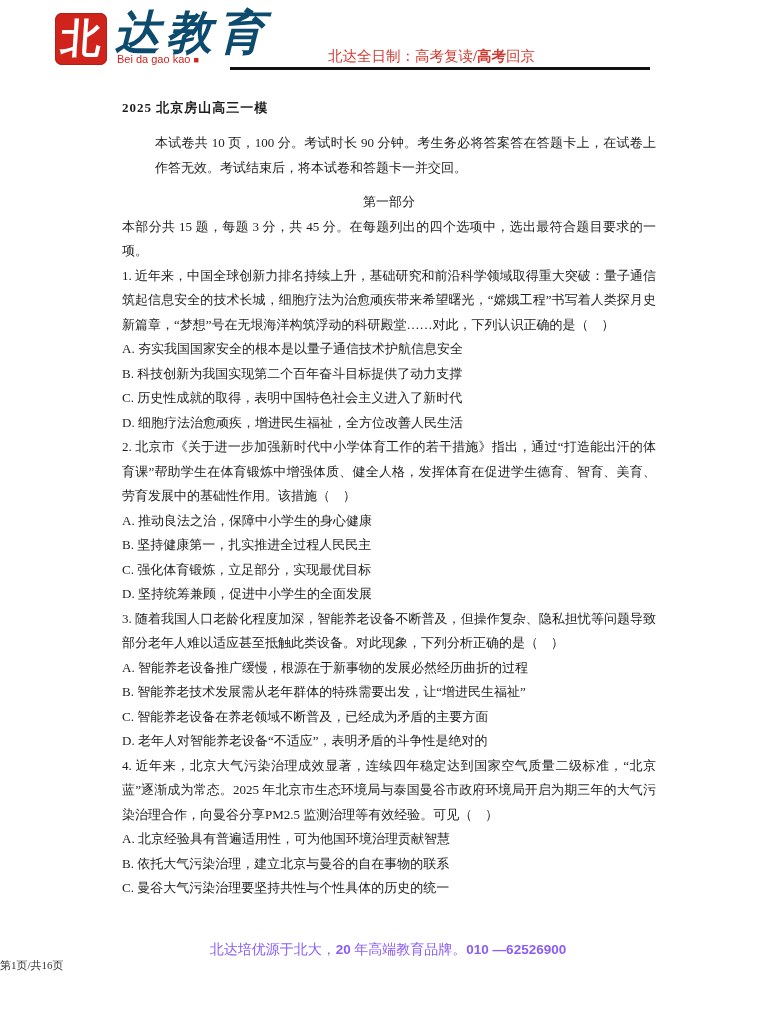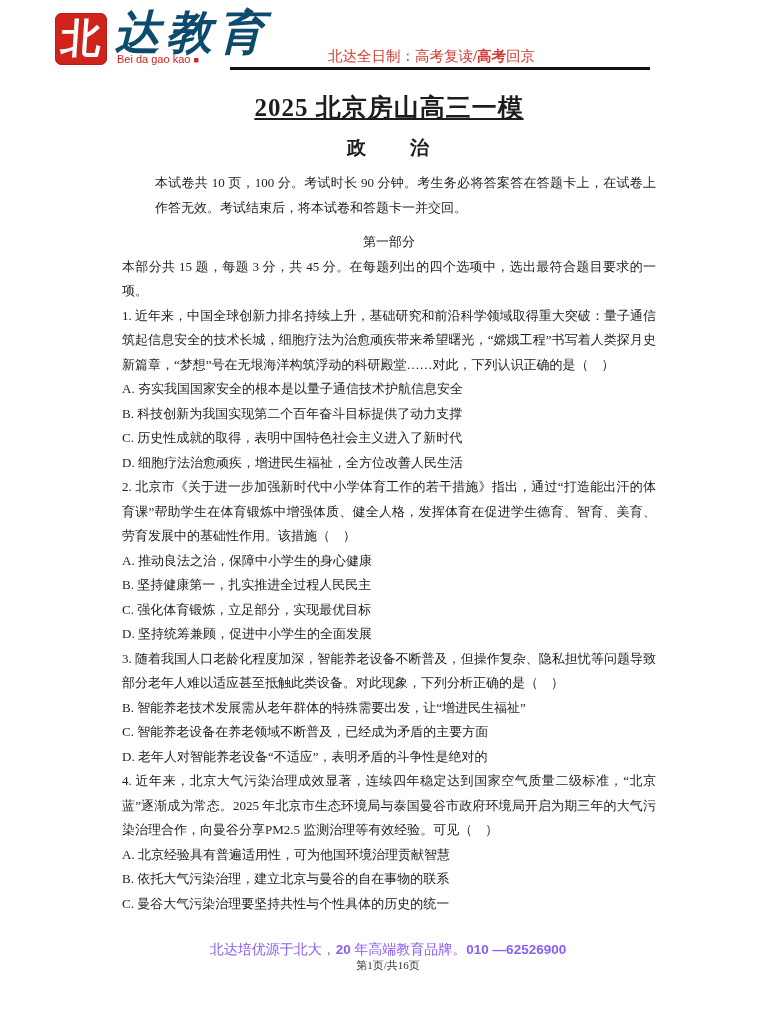--- a/index.html
+++ b/index.html
@@ -59,22 +59,22 @@
 
   
   .content {
     position: absolute; left: 122px; top: 94px;
     width: 534px;
     font-size: 13px;
     line-height: 24.5px;
     text-align: justify;
   }
   .exam-title {
-    text-align: center; font-size: 25px; font-weight: bold;
-    line-height: 28px; letter-spacing: 1px; text-decoration: underline;
+    text-align: left; font-size: 13px; font-weight: bold;
+    line-height: 28px; letter-spacing: 1px;
   }
   .exam-subject {
     text-align: center; font-size: 19px; font-weight: bold;
     line-height: 28px; margin-top: 12px; letter-spacing: 2px;
   }
   .instructions { margin-top: 9px; margin-left: 33px; }
   .part-heading { text-align: center; margin-top: 10px; }
   .part-intro { margin-top: 0; }
   .question { margin-top: 0; }
   .question p { text-align: justify; }
@@ -83,42 +83,41 @@
   
   .footer-promo {
     position: absolute; left: 0; right: 0; top: 941px;
     text-align: center;
     color: #8b5cf6; font-size: 14px;
     white-space: nowrap;
   }
   .footer-promo b { font-family: "Liberation Sans", sans-serif; font-size: 13.5px; }
   .page-indicator {
     position: absolute; left: 0; right: 0; top: 958px;
-    text-align: center;
+    text-align: left;
     color: #333; font-size: 11px;
   }
 </style>
 </head>
 <body>
 
 <div class="page">
 
   <div class="header">
     <div class="seal">
       <span>北</span>
     </div>
     <div class="brand">达教育</div>
     <div class="brand-sub"><span>Bei da gao kao</span> <span class="sq">■</span></div>
     <div class="tagline"><span>北达全日制：高考复读</span><b>/高考</b><span>回京</span></div>
     <div class="header-rule"></div>
   </div>
 
   <div class="content">
     <div class="exam-title">2025 北京房山高三一模</div>
-    <div class="exam-subject">政　　治</div>
     <p class="instructions">本试卷共 10 页，100 分。考试时长 90 分钟。考生务必将答案答在答题卡上，在试卷上作答无效。考试结束后，将本试卷和答题卡一并交回。</p>
     <div class="part-heading">第一部分</div>
     <p class="part-intro">本部分共 15 题，每题 3 分，共 45 分。在每题列出的四个选项中，选出最符合题目要求的一项。</p>
 
     <div class="question">
       <p>1. 近年来，中国全球创新力排名持续上升，基础研究和前沿科学领域取得重大突破：量子通信筑起信息安全的技术长城，细胞疗法为治愈顽疾带来希望曙光，“嫦娥工程”书写着人类探月史新篇章，“梦想”号在无垠海洋构筑浮动的科研殿堂……对此，下列认识正确的是（　）</p>
       <p class="opt">A. 夯实我国国家安全的根本是以量子通信技术护航信息安全</p>
       <p class="opt">B. 科技创新为我国实现第二个百年奋斗目标提供了动力支撑</p>
       <p class="opt">C. 历史性成就的取得，表明中国特色社会主义进入了新时代</p>
       <p class="opt">D. 细胞疗法治愈顽疾，增进民生福祉，全方位改善人民生活</p>
@@ -127,20 +126,21 @@
     <div class="question">
       <p>2. 北京市《关于进一步加强新时代中小学体育工作的若干措施》指出，通过“打造能出汗的体育课”帮助学生在体育锻炼中增强体质、健全人格，发挥体育在促进学生德育、智育、美育、劳育发展中的基础性作用。该措施（　）</p>
       <p class="opt">A. 推动良法之治，保障中小学生的身心健康</p>
       <p class="opt">B. 坚持健康第一，扎实推进全过程人民民主</p>
       <p class="opt">C. 强化体育锻炼，立足部分，实现最优目标</p>
       <p class="opt">D. 坚持统筹兼顾，促进中小学生的全面发展</p>
     </div>
 
     <div class="question">
       <p>3. 随着我国人口老龄化程度加深，智能养老设备不断普及，但操作复杂、隐私担忧等问题导致部分老年人难以适应甚至抵触此类设备。对此现象，下列分析正确的是（　）</p>
+      <p class="opt">A. 智能养老设备推广缓慢，根源在于新事物的发展必然经历曲折的过程</p>
       <p class="opt">B. 智能养老技术发展需从老年群体的特殊需要出发，让“增进民生福祉”</p>
       <p class="opt">C. 智能养老设备在养老领域不断普及，已经成为矛盾的主要方面</p>
       <p class="opt">D. 老年人对智能养老设备“不适应”，表明矛盾的斗争性是绝对的</p>
     </div>
 
     <div class="question">
       <p>4. 近年来，北京大气污染治理成效显著，连续四年稳定达到国家空气质量二级标准，“北京蓝”逐渐成为常态。2025 年北京市生态环境局与泰国曼谷市政府环境局开启为期三年的大气污染治理合作，向曼谷分享PM2.5 监测治理等有效经验。可见（　）</p>
       <p class="opt">A. 北京经验具有普遍适用性，可为他国环境治理贡献智慧</p>
       <p class="opt">B. 依托大气污染治理，建立北京与曼谷的自在事物的联系</p>
       <p class="opt">C. 曼谷大气污染治理要坚持共性与个性具体的历史的统一</p>

